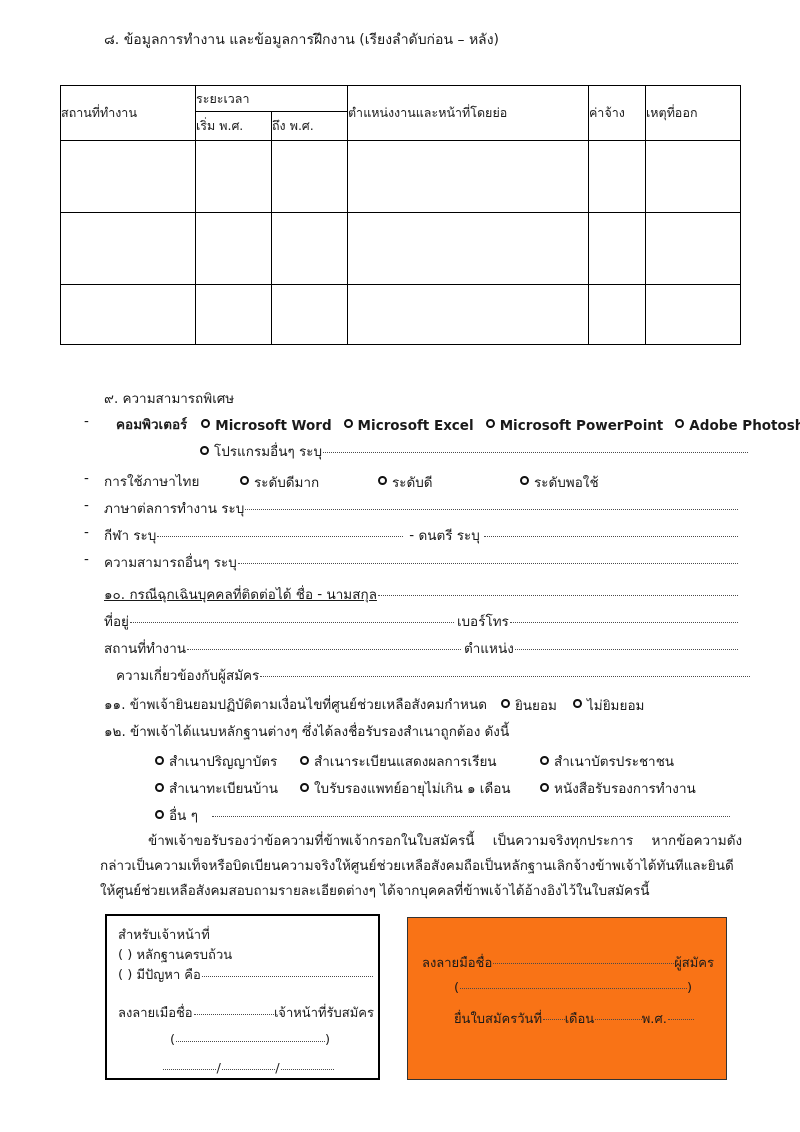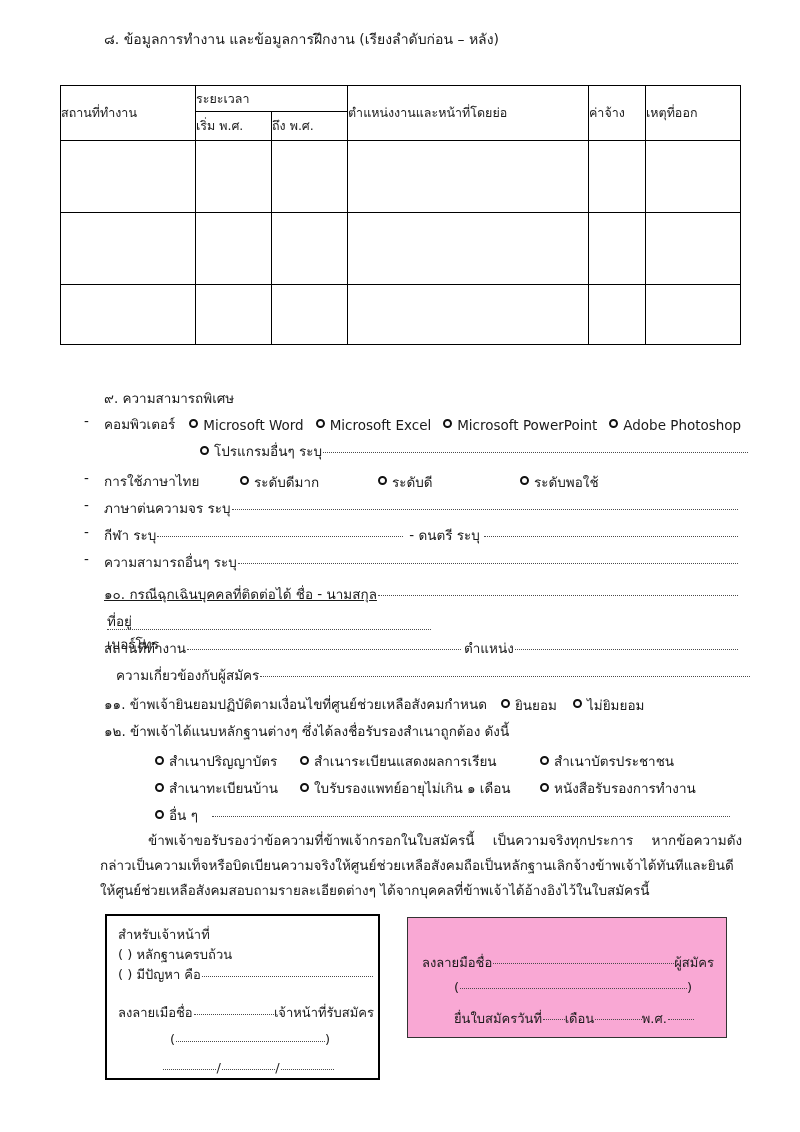--- a/index.html
+++ b/index.html
@@ -128,23 +128,23 @@
     width: 275px;
     height: 166px;
     border: 2.4px solid #000;
     background: #fff;
   }
   .box-applicant {
     position: absolute;
     left: 407px;
     top: 917px;
     width: 320px;
-    height: 121px;
+    height: 163px;
     border: 1.3px solid #333;
-    background: #f9a8d4;
+    background: #f97316;
   }
   .bx-line {
     position: absolute;
     font-size: 13px;
     white-space: nowrap;
     display: flex;
     align-items: baseline;
   }
   .bx-line-a {
     position: absolute;
@@ -199,21 +199,21 @@
         <td></td>
         <td></td>
         <td></td>
       </tr>
     </tbody>
   </table>
 
   <div class="sec9-heading">๙. ความสามารถพิเศษ</div>
 
   <div class="dash" style="top:413px">-</div>
-  <div class="line-row" style="left:104px; top:413px; width:630px;">
+  <div class="line-row" style="left:116px; top:413px; width:630px;font-weight:bold;">
     <span class="lbl" style="margin-right:14px">คอมพิวเตอร์</span>
     <span class="opt" style="margin-right:12px">
       <span class="circ"></span>
       <span>Microsoft Word</span>
     </span>
     <span class="opt" style="margin-right:12px">
       <span class="circ"></span>
       <span>Microsoft Excel</span>
     </span>
     <span class="opt" style="margin-right:12px">
@@ -246,21 +246,21 @@
       <span>ระดับดี</span>
     </span>
     <span class="opt">
       <span class="circ"></span>
       <span>ระดับพอใช้</span>
     </span>
   </div>
 
   <div class="dash" style="top:497px">-</div>
   <div class="line-row" style="left:104px; top:497px; width:634px;">
-    <span class="lbl">ภาษาต่นความจร ระบุ</span>
+    <span class="lbl">ภาษาต่ลการทำงาน ระบุ</span>
     <span class="dots"></span>
   </div>
 
   <div class="dash" style="top:524px">-</div>
   <div class="line-row" style="left:104px; top:524px; width:634px;">
     <span class="lbl">กีฬา  ระบุ</span>
     <span class="dots-fixed" style="width:246px"></span>
     <span class="lbl" style="margin:0 3px 0 6px">- ดนตรี ระบุ</span>
     <span class="dots"></span>
   </div>
@@ -269,21 +269,21 @@
   <div class="line-row" style="left:104px; top:551px; width:634px;">
     <span class="lbl">ความสามารถอื่นๆ ระบุ</span>
     <span class="dots"></span>
   </div>
 
   <div class="line-row" style="left:104px; top:583px; width:634px;text-decoration:underline;">
     <span class="lbl">๑๐. กรณีฉุกเฉินบุคคลที่ติดต่อได้ ชื่อ - นามสกุล</span>
     <span class="dots"></span>
   </div>
 
-  <div class="line-row" style="left:104px; top:610px; width:634px;flex-direction:column;">
+  <div class="line-row" style="left:104px; top:610px; width:634px;">
     <span class="lbl">ที่อยู่</span>
     <span class="dots-fixed" style="width:324px"></span>
     <span class="lbl" style="margin-left:3px">เบอร์โทร</span>
     <span class="dots"></span>
   </div>
 
   <div class="line-row" style="left:104px; top:637px; width:634px;">
     <span class="lbl">สถานที่ทำงาน</span>
     <span class="dots-fixed" style="width:274px"></span>
     <span class="lbl" style="margin-left:3px">ตำแหน่ง</span>

